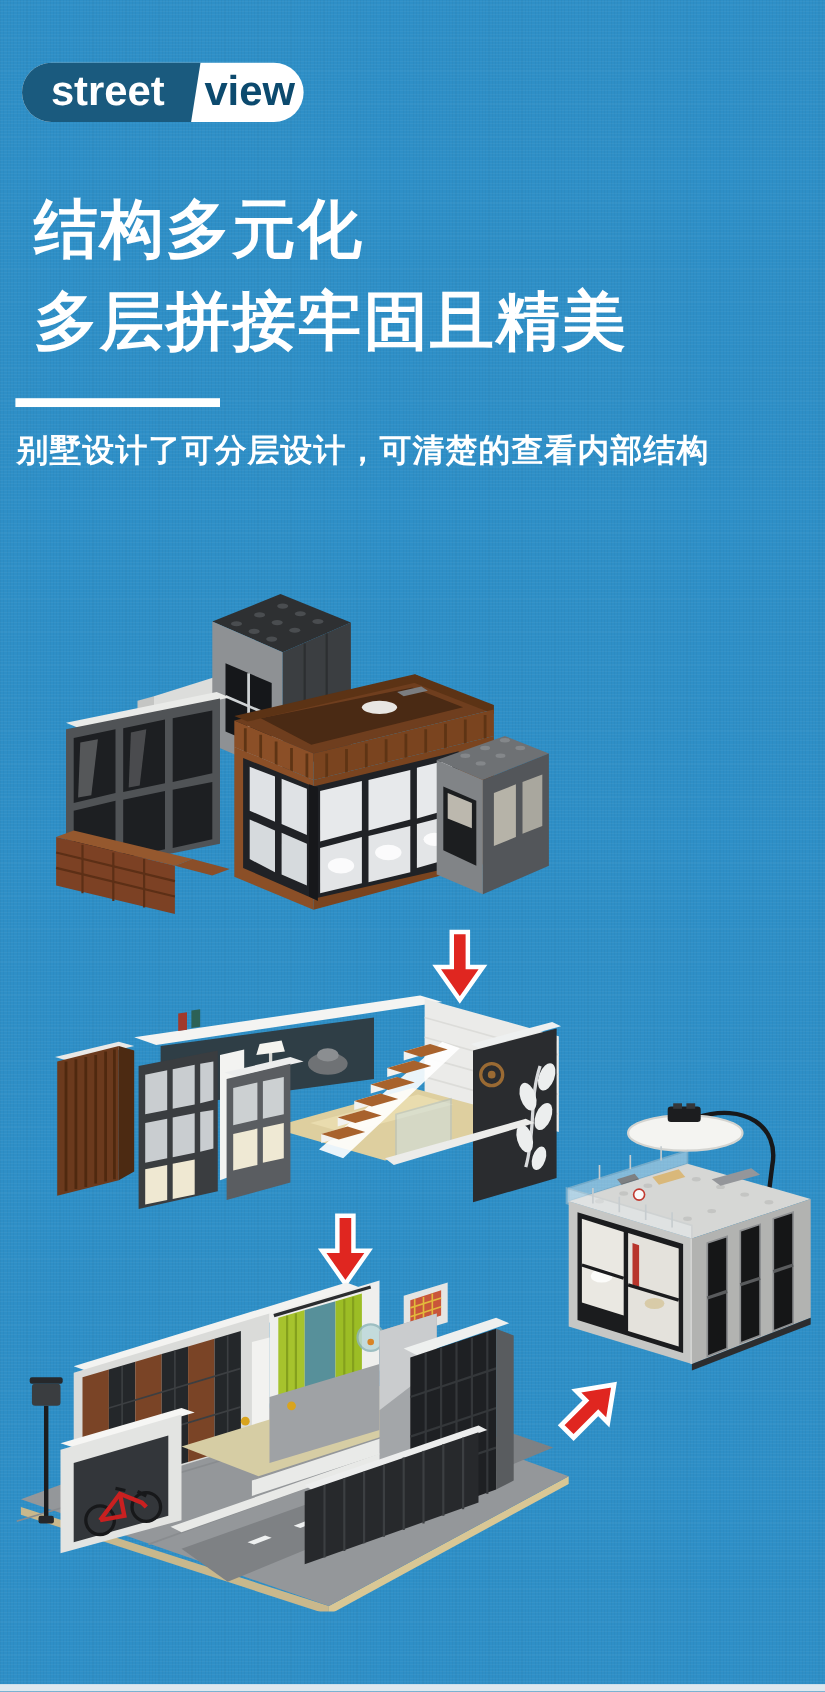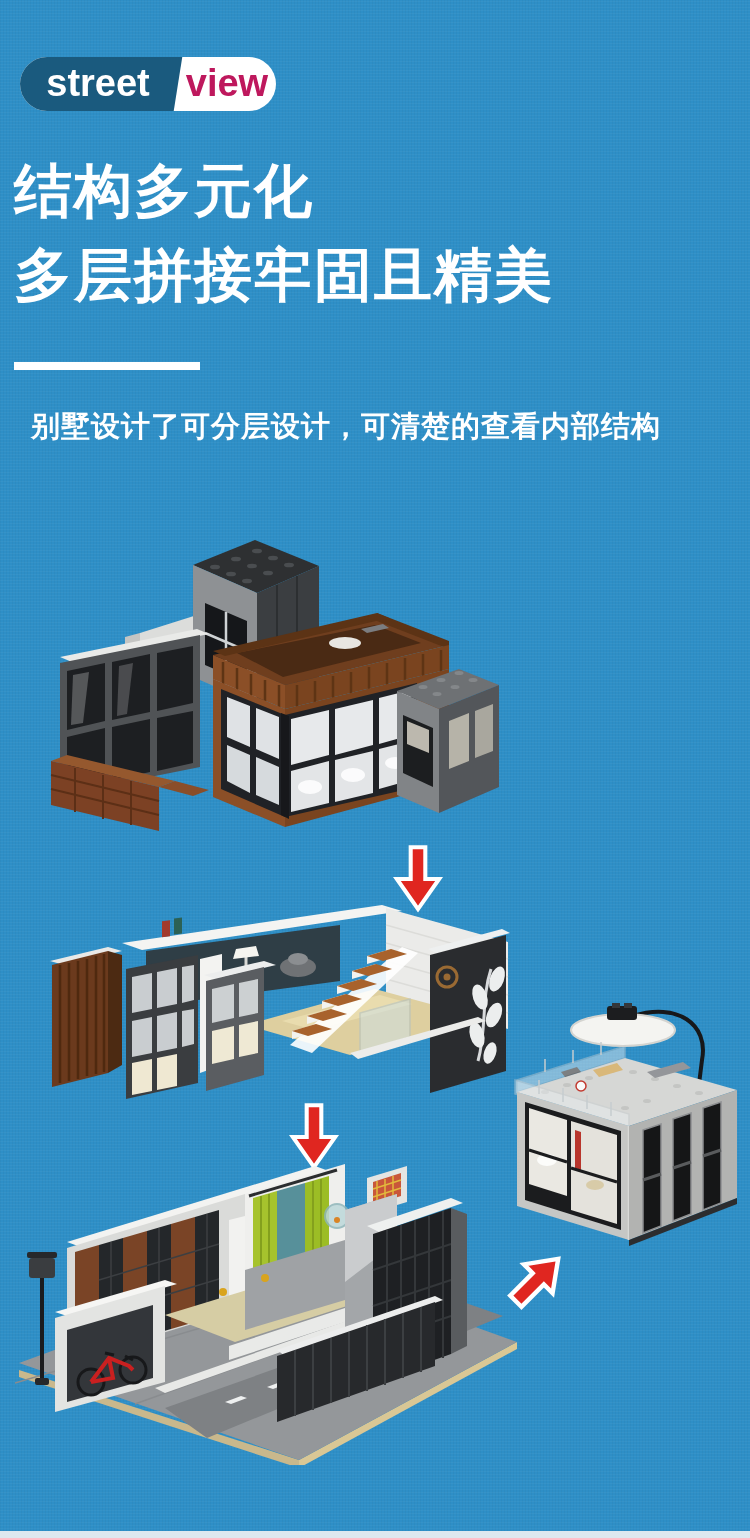--- a/index.html
+++ b/index.html
@@ -24,35 +24,35 @@
     background:#1A5A7E;transform:skewX(-9deg);
   }
   .logo-street{
     position:absolute;left:2px;top:0;width:152px;height:60px;
     line-height:52px;text-align:center;
     font-size:38px;font-weight:bold;color:#FFFFFF;letter-spacing:0px;
   }
   .logo-view{
     position:absolute;left:158px;top:0;width:98px;height:54px;
     line-height:52px;text-align:center;
-    font-size:38px;font-weight:bold;color:#be185d;
+    font-size:38px;font-weight:bold;color:#0c4a6e;
   }
   
   .h1,.h2{
-    position:absolute;left:14px;margin:0;
+    position:absolute;left:14px;margin:17px;
     font-size:58px;font-weight:900;color:#FFFFFF;letter-spacing:2px;
     white-space:nowrap;
   }
   .h1{top:153px;}
   .h2{top:237px;}
   .divider{
     position:absolute;left:14px;top:362px;width:186px;height:8px;background:#FFFFFF;
   }
   .desc{
-    position:absolute;left:15px;top:386px;margin:16px;
+    position:absolute;left:15px;top:386px;margin:0;
     font-size:29px;font-weight:700;color:#FFFFFF;line-height:48px;
     letter-spacing:1px;white-space:nowrap;
   }
   .desc span{display:block;}
   
   .fig,.arrow{position:absolute;}
   .fig1{left:45px;top:525px;width:455px;height:320px;}
   .fig2{left:50px;top:903px;width:460px;height:202px;}
   .fig3{left:15px;top:1150px;width:505px;height:315px;}
   .fig4{left:505px;top:1000px;width:240px;height:250px;}

